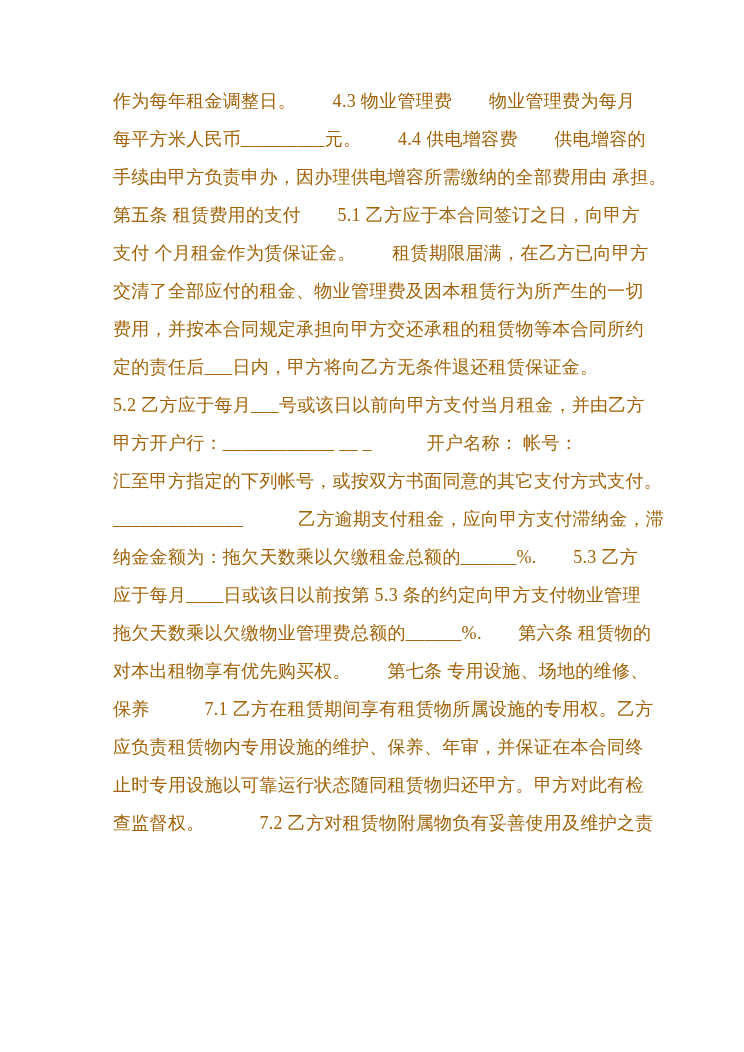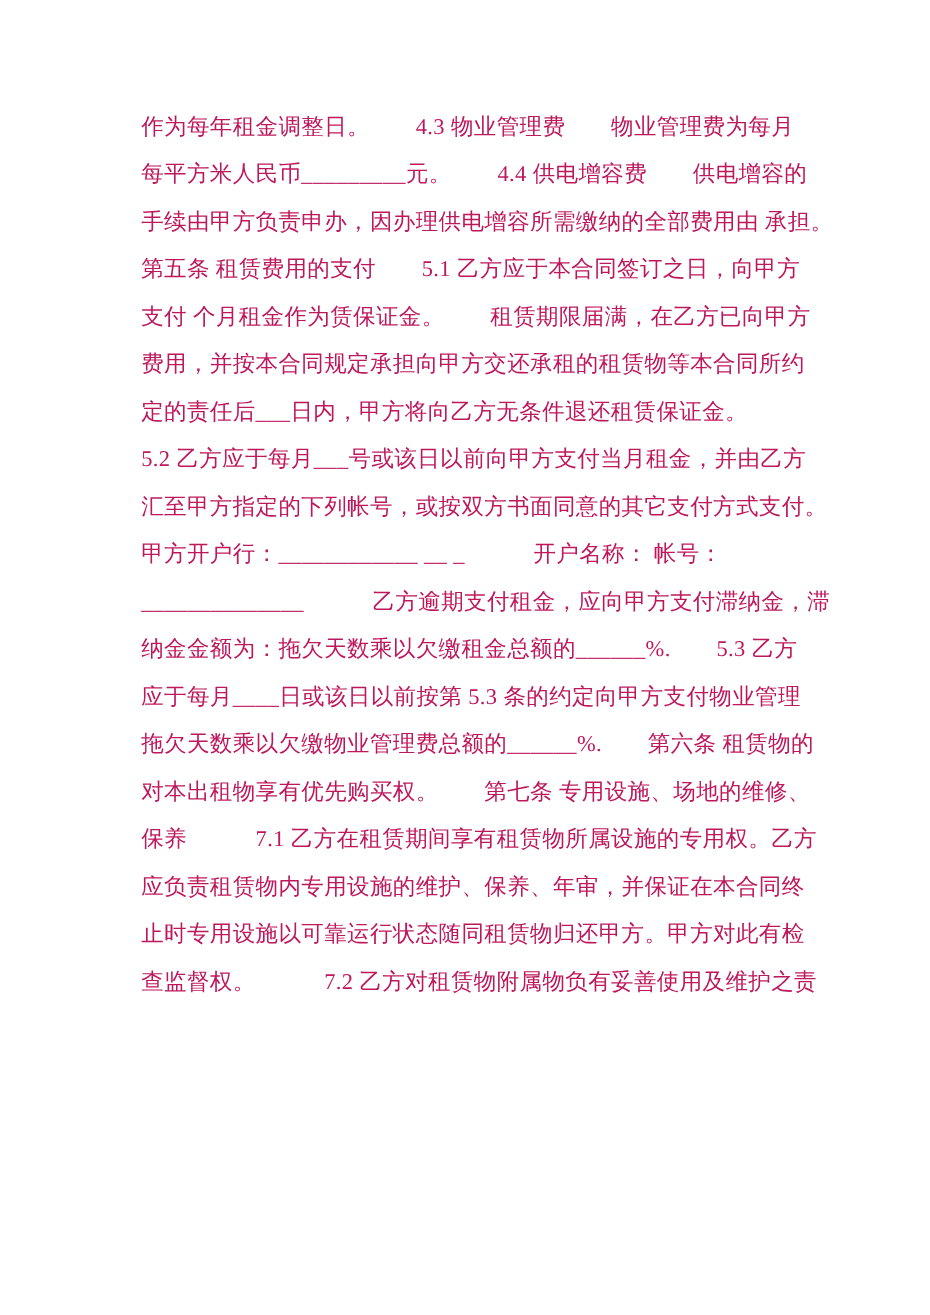--- a/index.html
+++ b/index.html
@@ -18,39 +18,40 @@
     position: absolute;
     left: 113px;
     top: 82px;
     width: 543px;
   }
   .line {
     font-size: 18px;
     line-height: 38px;
     height: 38px;
     letter-spacing: 0.3px;
-    color: #be185d;
+    color: #a16207;
     white-space: nowrap;
     text-align: left;
   }
 </style>
 </head>
 <body>
 
 <div class="page">
   <div class="line">作为每年租金调整日。　　4.3 物业管理费　　物业管理费为每月</div>
   <div class="line">每平方米人民币_________元。　　4.4 供电增容费　　供电增容的</div>
   <div class="line">手续由甲方负责申办，因办理供电增容所需缴纳的全部费用由 承担。</div>
   <div class="line">第五条 租赁费用的支付　　5.1 乙方应于本合同签订之日，向甲方</div>
   <div class="line">支付 个月租金作为赁保证金。　　租赁期限届满，在乙方已向甲方</div>
+  <div class="line">交清了全部应付的租金、物业管理费及因本租赁行为所产生的一切</div>
   <div class="line">费用，并按本合同规定承担向甲方交还承租的租赁物等本合同所约</div>
   <div class="line">定的责任后___日内，甲方将向乙方无条件退还租赁保证金。</div>
   <div class="line">5.2 乙方应于每月___号或该日以前向甲方支付当月租金，并由乙方</div>
+  <div class="line">甲方开户行：____________ __ _　　　开户名称： 帐号：</div>
   <div class="line">汇至甲方指定的下列帐号，或按双方书面同意的其它支付方式支付。</div>
-  <div class="line">甲方开户行：____________ __ _　　　开户名称： 帐号：</div>
   <div class="line">______________　　　乙方逾期支付租金，应向甲方支付滞纳金，滞</div>
   <div class="line">纳金金额为：拖欠天数乘以欠缴租金总额的______%.　　5.3 乙方</div>
   <div class="line">应于每月____日或该日以前按第 5.3 条的约定向甲方支付物业管理</div>
   <div class="line">拖欠天数乘以欠缴物业管理费总额的______%.　　第六条 租赁物的</div>
   <div class="line">对本出租物享有优先购买权。　　第七条 专用设施、场地的维修、</div>
   <div class="line">保养　　　7.1 乙方在租赁期间享有租赁物所属设施的专用权。乙方</div>
   <div class="line">应负责租赁物内专用设施的维护、保养、年审，并保证在本合同终</div>
   <div class="line">止时专用设施以可靠运行状态随同租赁物归还甲方。甲方对此有检</div>
   <div class="line">查监督权。　　　7.2 乙方对租赁物附属物负有妥善使用及维护之责</div>
 </div>

